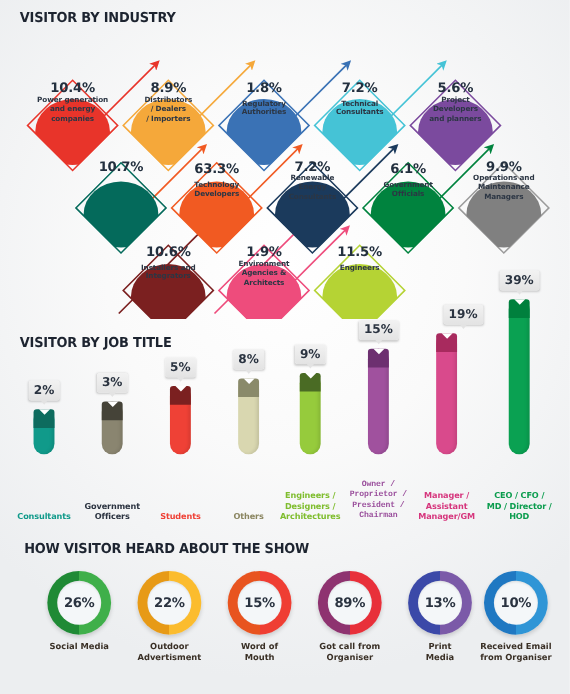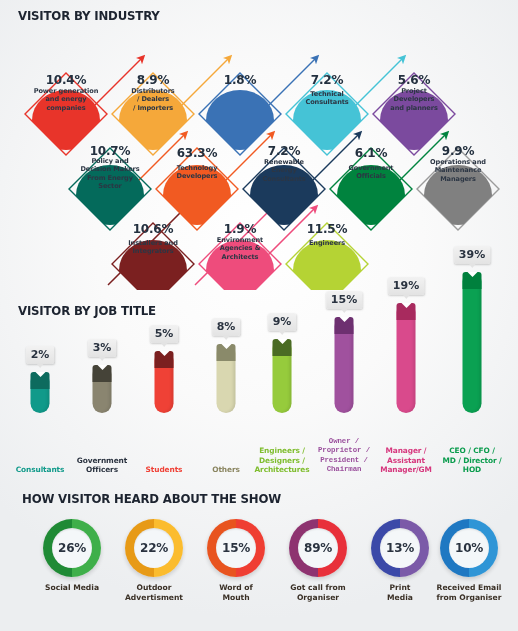--- a/index.html
+++ b/index.html
@@ -272,29 +272,29 @@
     </g>
   </svg>
 
   <div class="dm-pct" style="left:26px;top:45px;width:80px;">10.4%</div>
   <div class="dm-lbl" style="left:20px;top:59px;width:92px;">Power generation<br>and energy<br>companies</div>
 
   <div class="dm-pct" style="left:113px;top:45px;width:80px;">8.9%</div>
   <div class="dm-lbl" style="left:113px;top:59px;width:80px;">Distributors<br>/ Dealers<br>/ Importers</div>
 
   <div class="dm-pct" style="left:200px;top:45px;width:80px;">1.8%</div>
+  <div class="dm-lbl" style="left:200px;top:62px;width:80px;">Regulatory<br>Authorities</div>
 
   <div class="dm-pct" style="left:287px;top:45px;width:80px;">7.2%</div>
   <div class="dm-lbl" style="left:287px;top:62px;width:80px;">Technical<br>Consultants</div>
 
   <div class="dm-pct" style="left:374px;top:45px;width:80px;">5.6%</div>
   <div class="dm-lbl" style="left:374px;top:59px;width:80px;">Project<br>Developers<br>and planners</div>
 
   <div class="dm-pct" style="left:70px;top:116px;width:80px;">10.7%</div>
-  <div class="dm-lbl" style="left:64px;top:129px;width:92px;">Policy and<br>Decision Makers<br>From Energy<br>Sector</div>
 
   <div class="dm-pct" style="left:157px;top:118px;width:80px;">63.3%</div>
   <div class="dm-lbl" style="left:157px;top:136px;width:80px;">Technology<br>Developers</div>
 
   <div class="dm-pct" style="left:244px;top:116px;width:80px;">7.2%</div>
   <div class="dm-lbl" style="left:244px;top:130px;width:80px;">Renewable<br>Energy<br>Consultants</div>
 
   <div class="dm-pct" style="left:331px;top:118px;width:80px;">6.1%</div>
   <div class="dm-lbl" style="left:331px;top:136px;width:80px;">Government<br>Officials</div>
 
@@ -387,21 +387,21 @@
     <div class="bar-lbl" style="color:#9a4f9c;font-family:Liberation Mono, monospace;">Owner /<br>Proprietor /<br>President /<br>Chairman</div>
   </div>
 
   <div class="bar-col" style="left:373px;">
     <div class="bar-wrap">
       <div class="bar-body" style="height:110px;background:#d94a8c;">
         <div class="bar-cap" style="bottom:93px;background:#a82a5e;">
           <div class="bar-notch"></div>
         </div>
       </div>
-      <div class="bar-tag" style="bottom:118px;">19%</div>
+      <div class="bar-tag" style="bottom:118px;margin-left:15px;">19%</div>
     </div>
     <div class="bar-lbl" style="color:#d6367d;">Manager /<br>Assistant<br>Manager/GM</div>
   </div>
 
   <div class="bar-col" style="left:439px;">
     <div class="bar-wrap">
       <div class="bar-body" style="height:141px;background:#0aa152;">
         <div class="bar-cap" style="bottom:124px;background:#00803d;">
           <div class="bar-notch"></div>
         </div>

